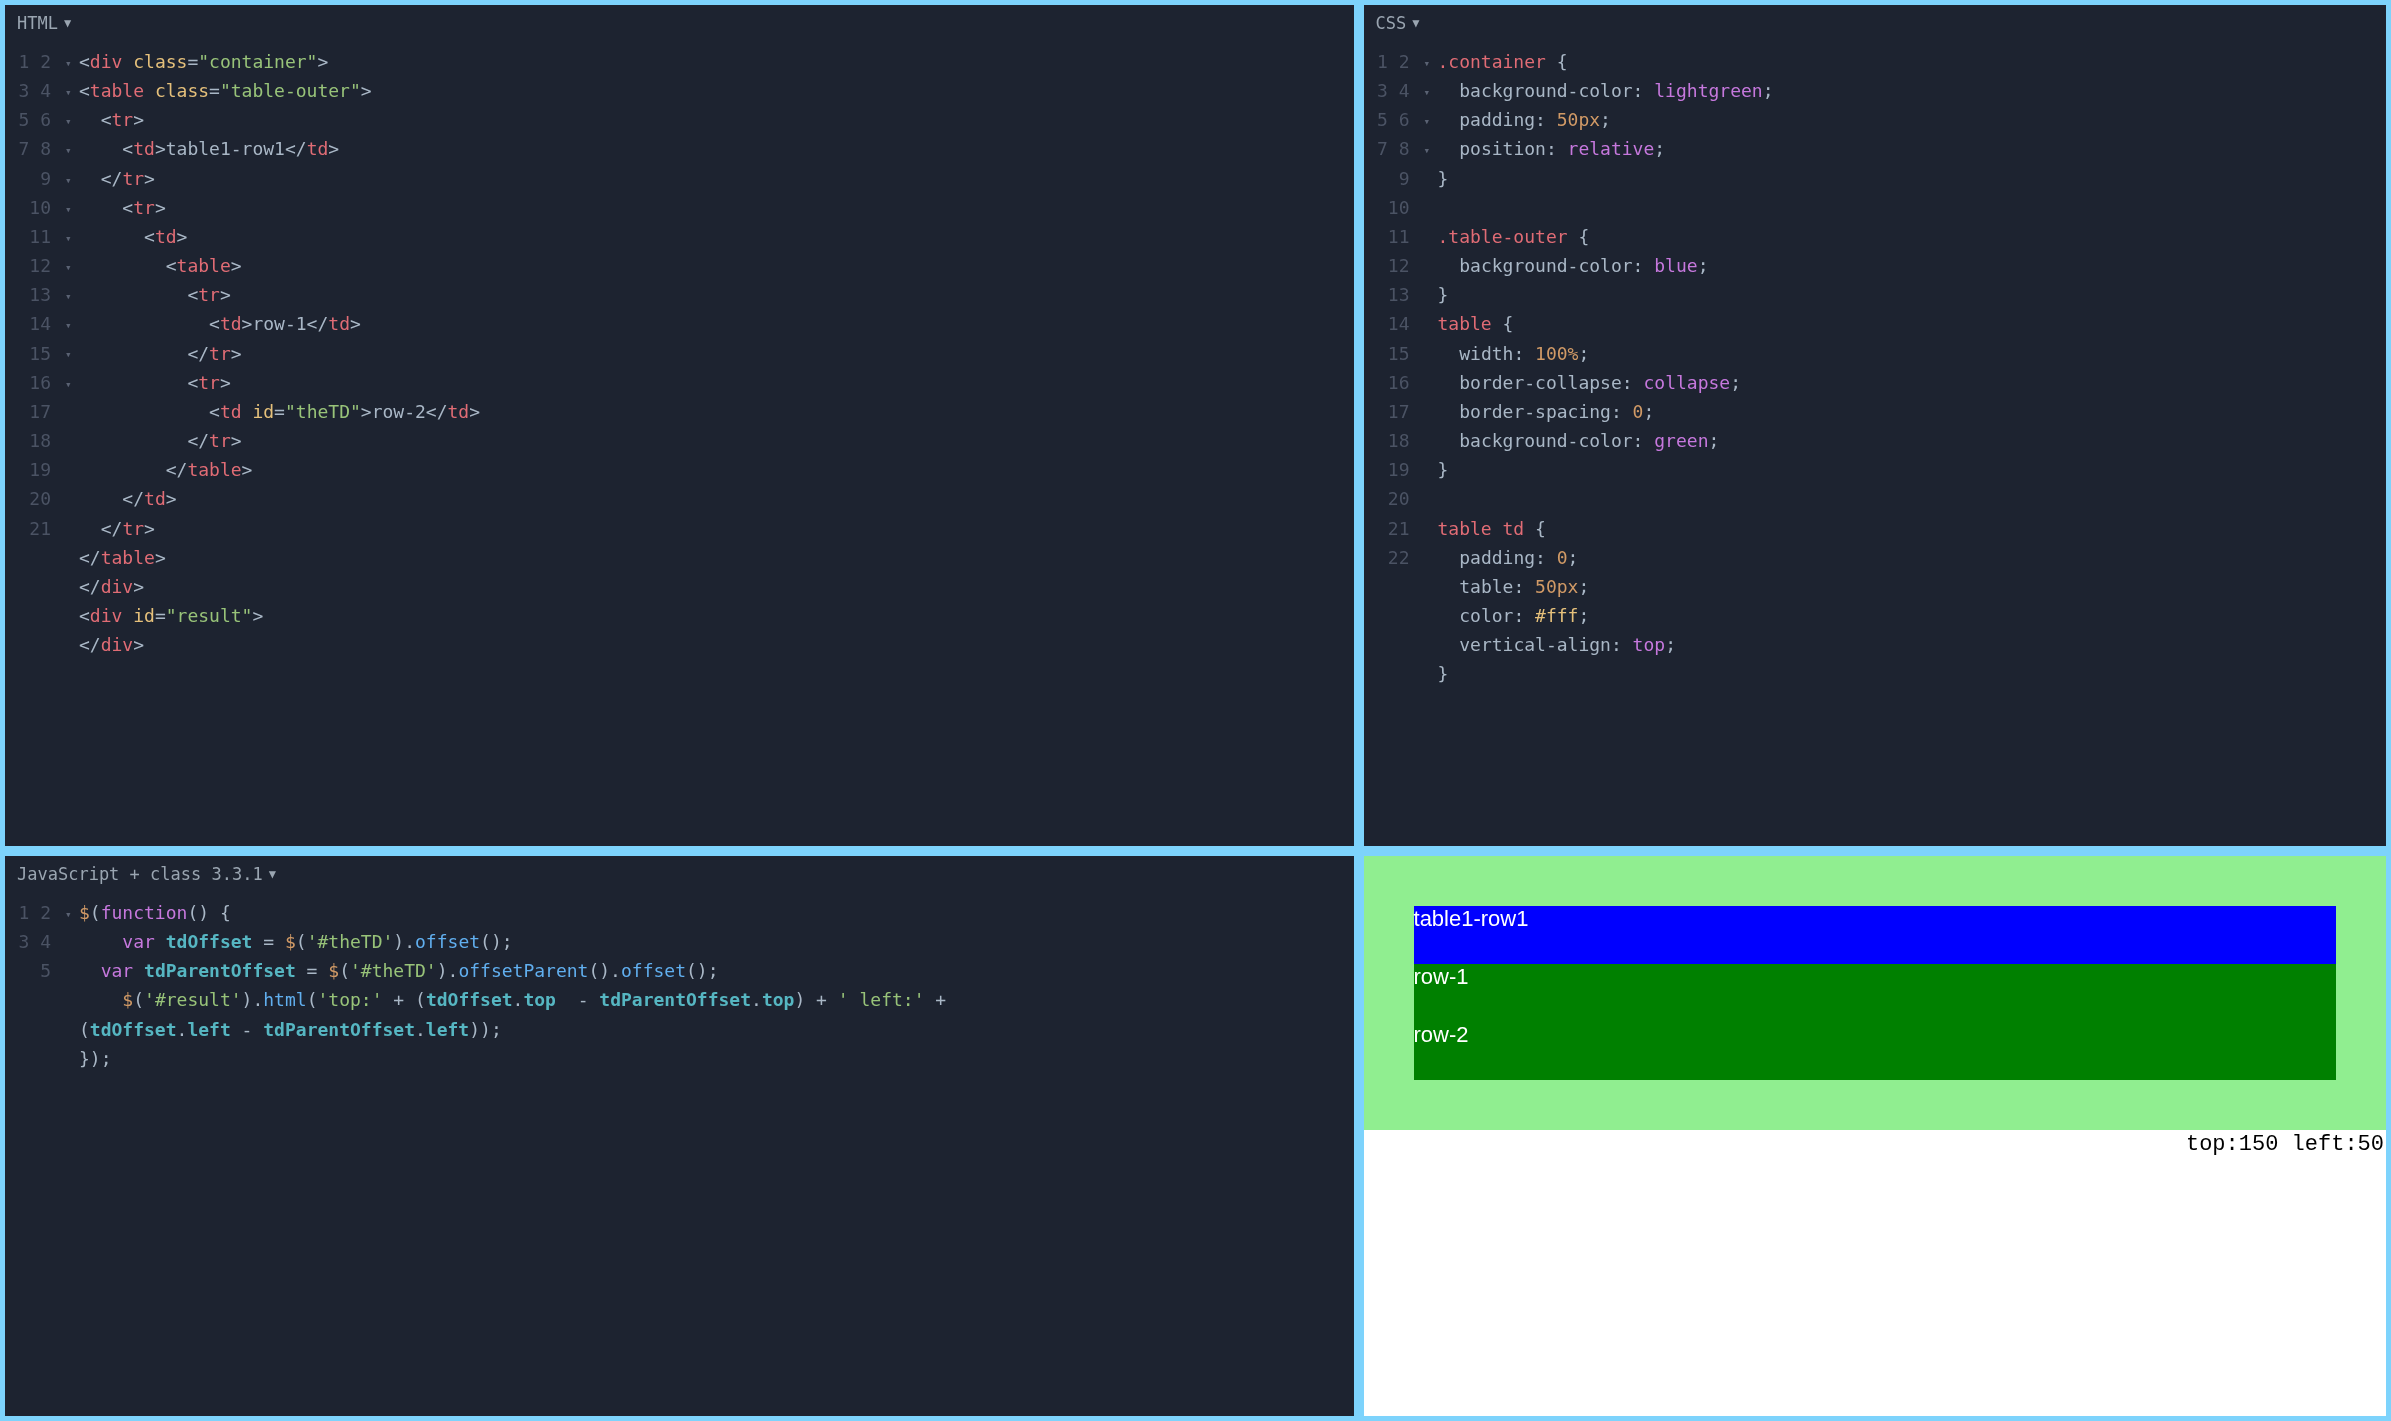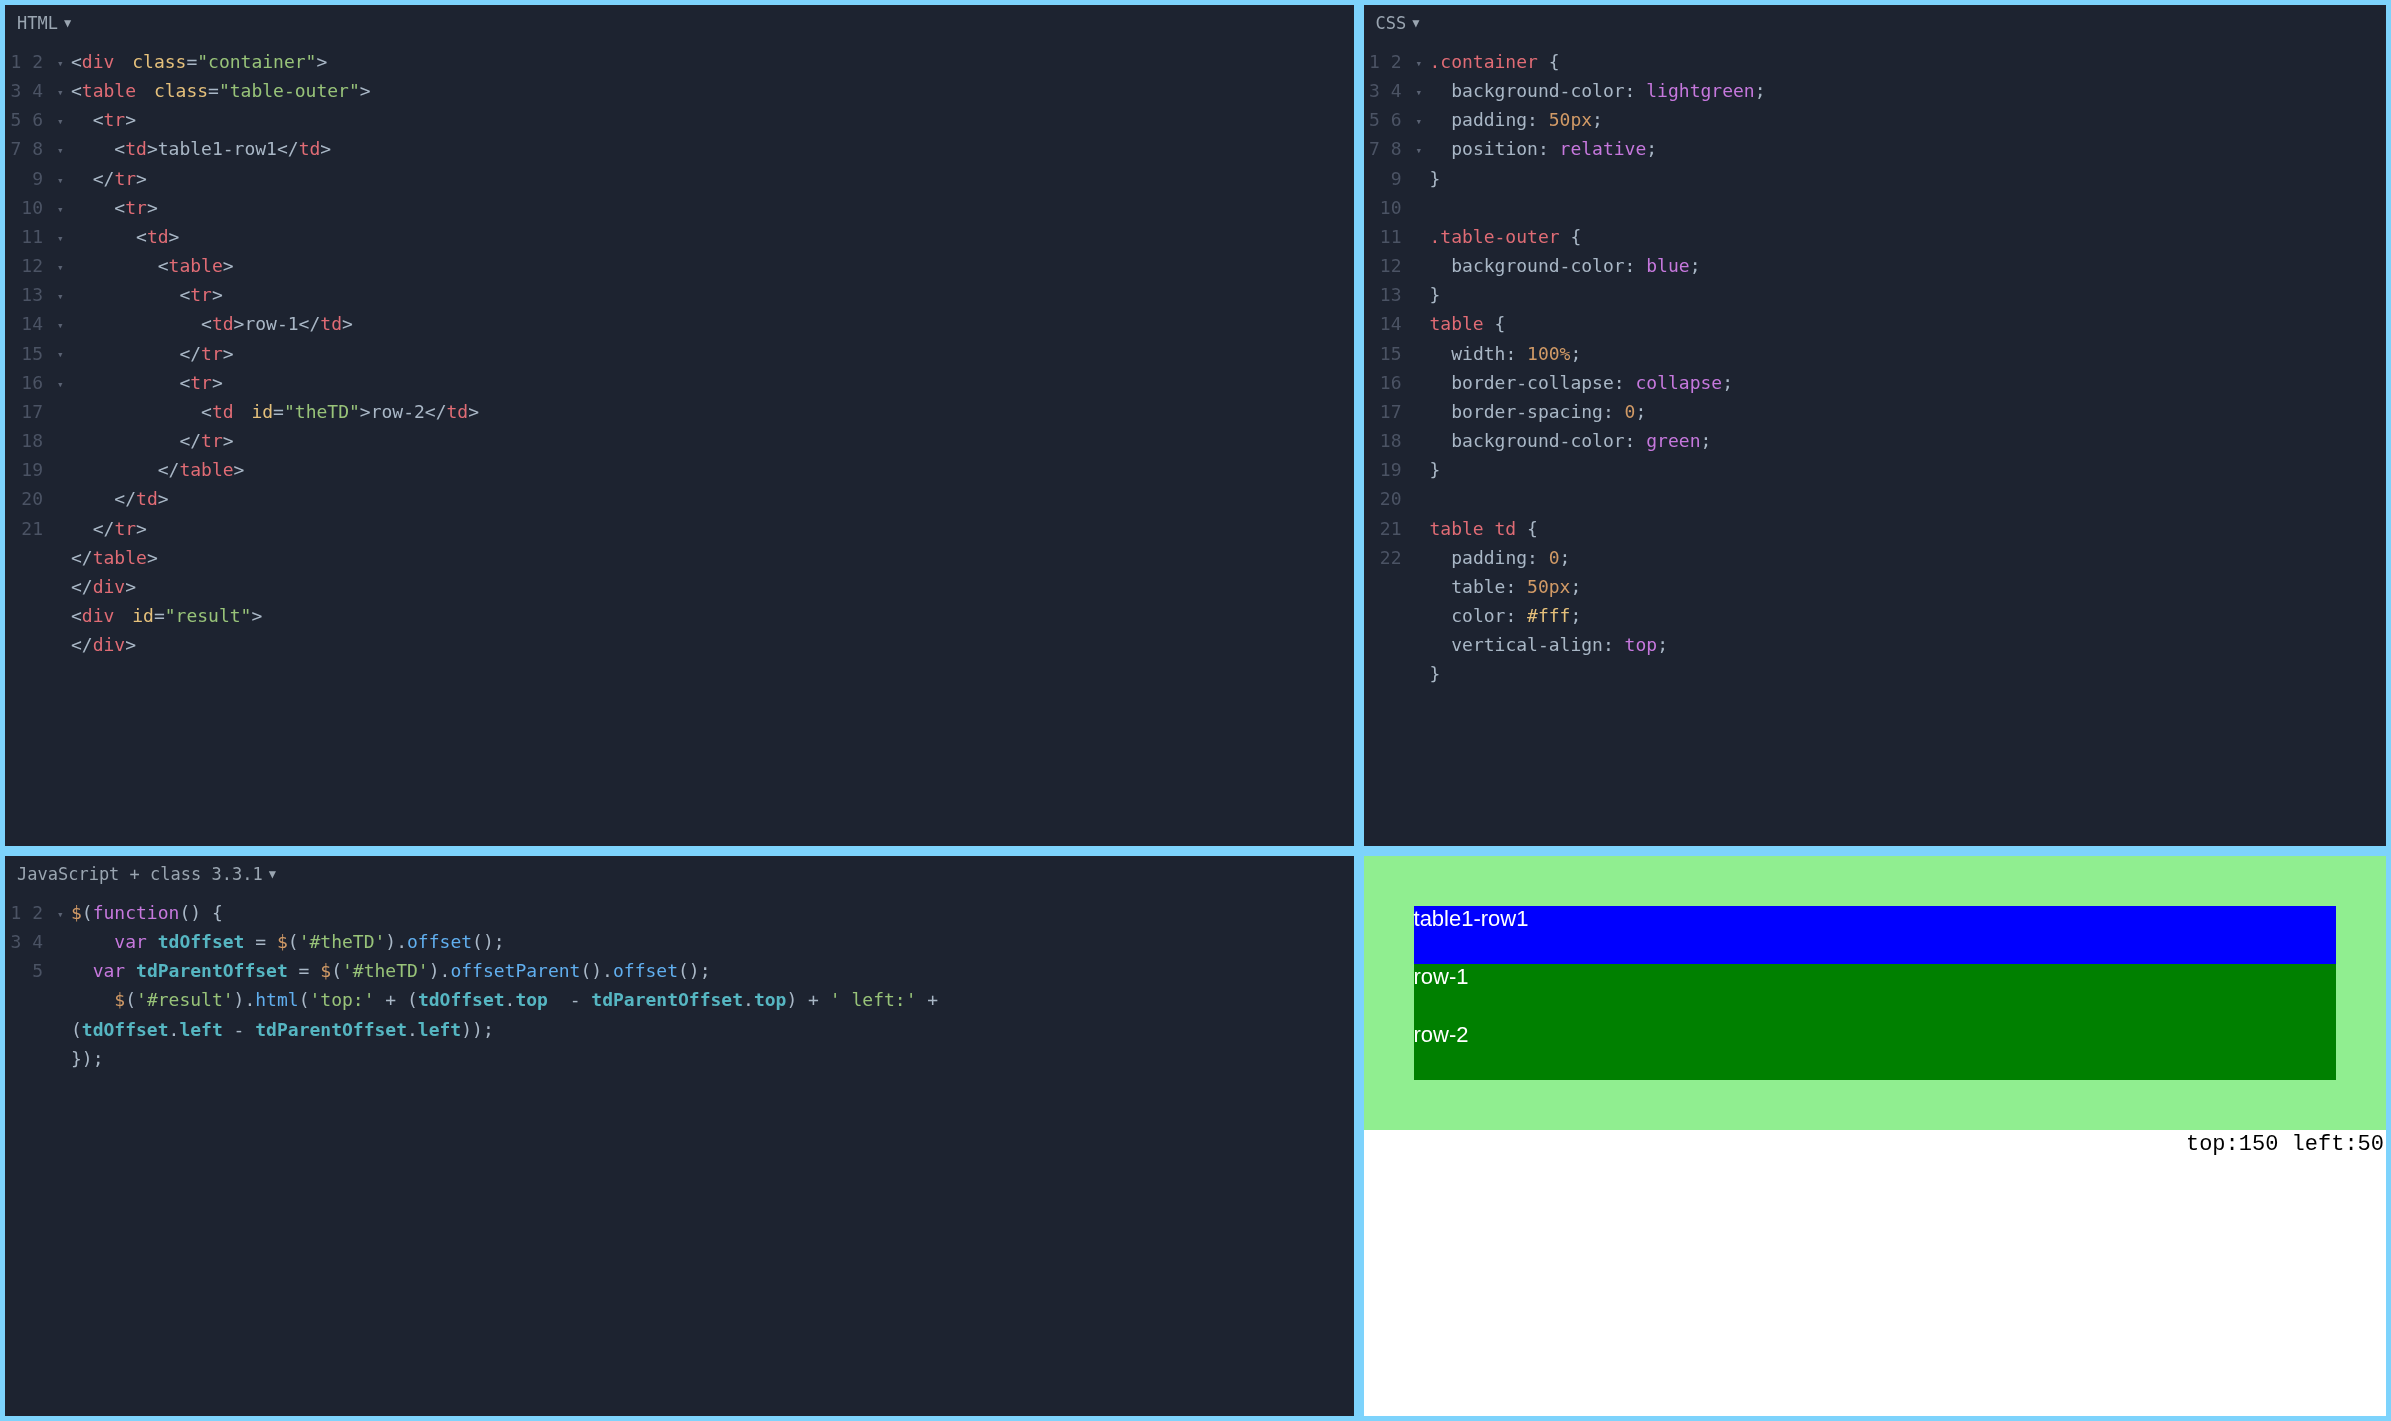--- a/index.html
+++ b/index.html
@@ -49,20 +49,21 @@
   }
   .gutter {
     width: 52px;
     text-align: right;
     padding-right: 14px;
     color: #4b5364;
     user-select: none;
     font-size: 18px;
     line-height: 1.62;
     flex-shrink: 0;
+    margin-left: 8px;
   }
   .fold-col {
     width: 14px;
     color: #5a6273;
     font-size: 11px;
     line-height: 2.65;
     user-select: none;
     flex-shrink: 0;
     padding-top: 2px;
   }
@@ -70,21 +71,21 @@
     flex: 1;
     white-space: pre;
     font-size: 18px;
     line-height: 1.62;
     color: #a9b7c6;
     overflow: hidden;
   }
   
   .t-punc   { color: #a9b7c6; }
   .t-tag    { color: #e06c75; margin-top: 40px; }
-  .t-attr   { color: #e5c07b; margin-left: 7px; }
+  .t-attr   { color: #e5c07b; }
   .t-str    { color: #98c379; }
   .t-text   { color: #a9b7c6; }
   .t-sel    { color: #e06c75; }
   .t-prop   { color: #a9b7c6; }
   .t-val    { color: #c678dd; }
   .t-num    { color: #d19a66; }
   .t-hex    { color: #e5c07b; }
   .t-kw     { color: #c678dd; }
   .t-fn     { color: #61afef; }
   .t-var    { color: #56b6c2; font-weight: bold; }

